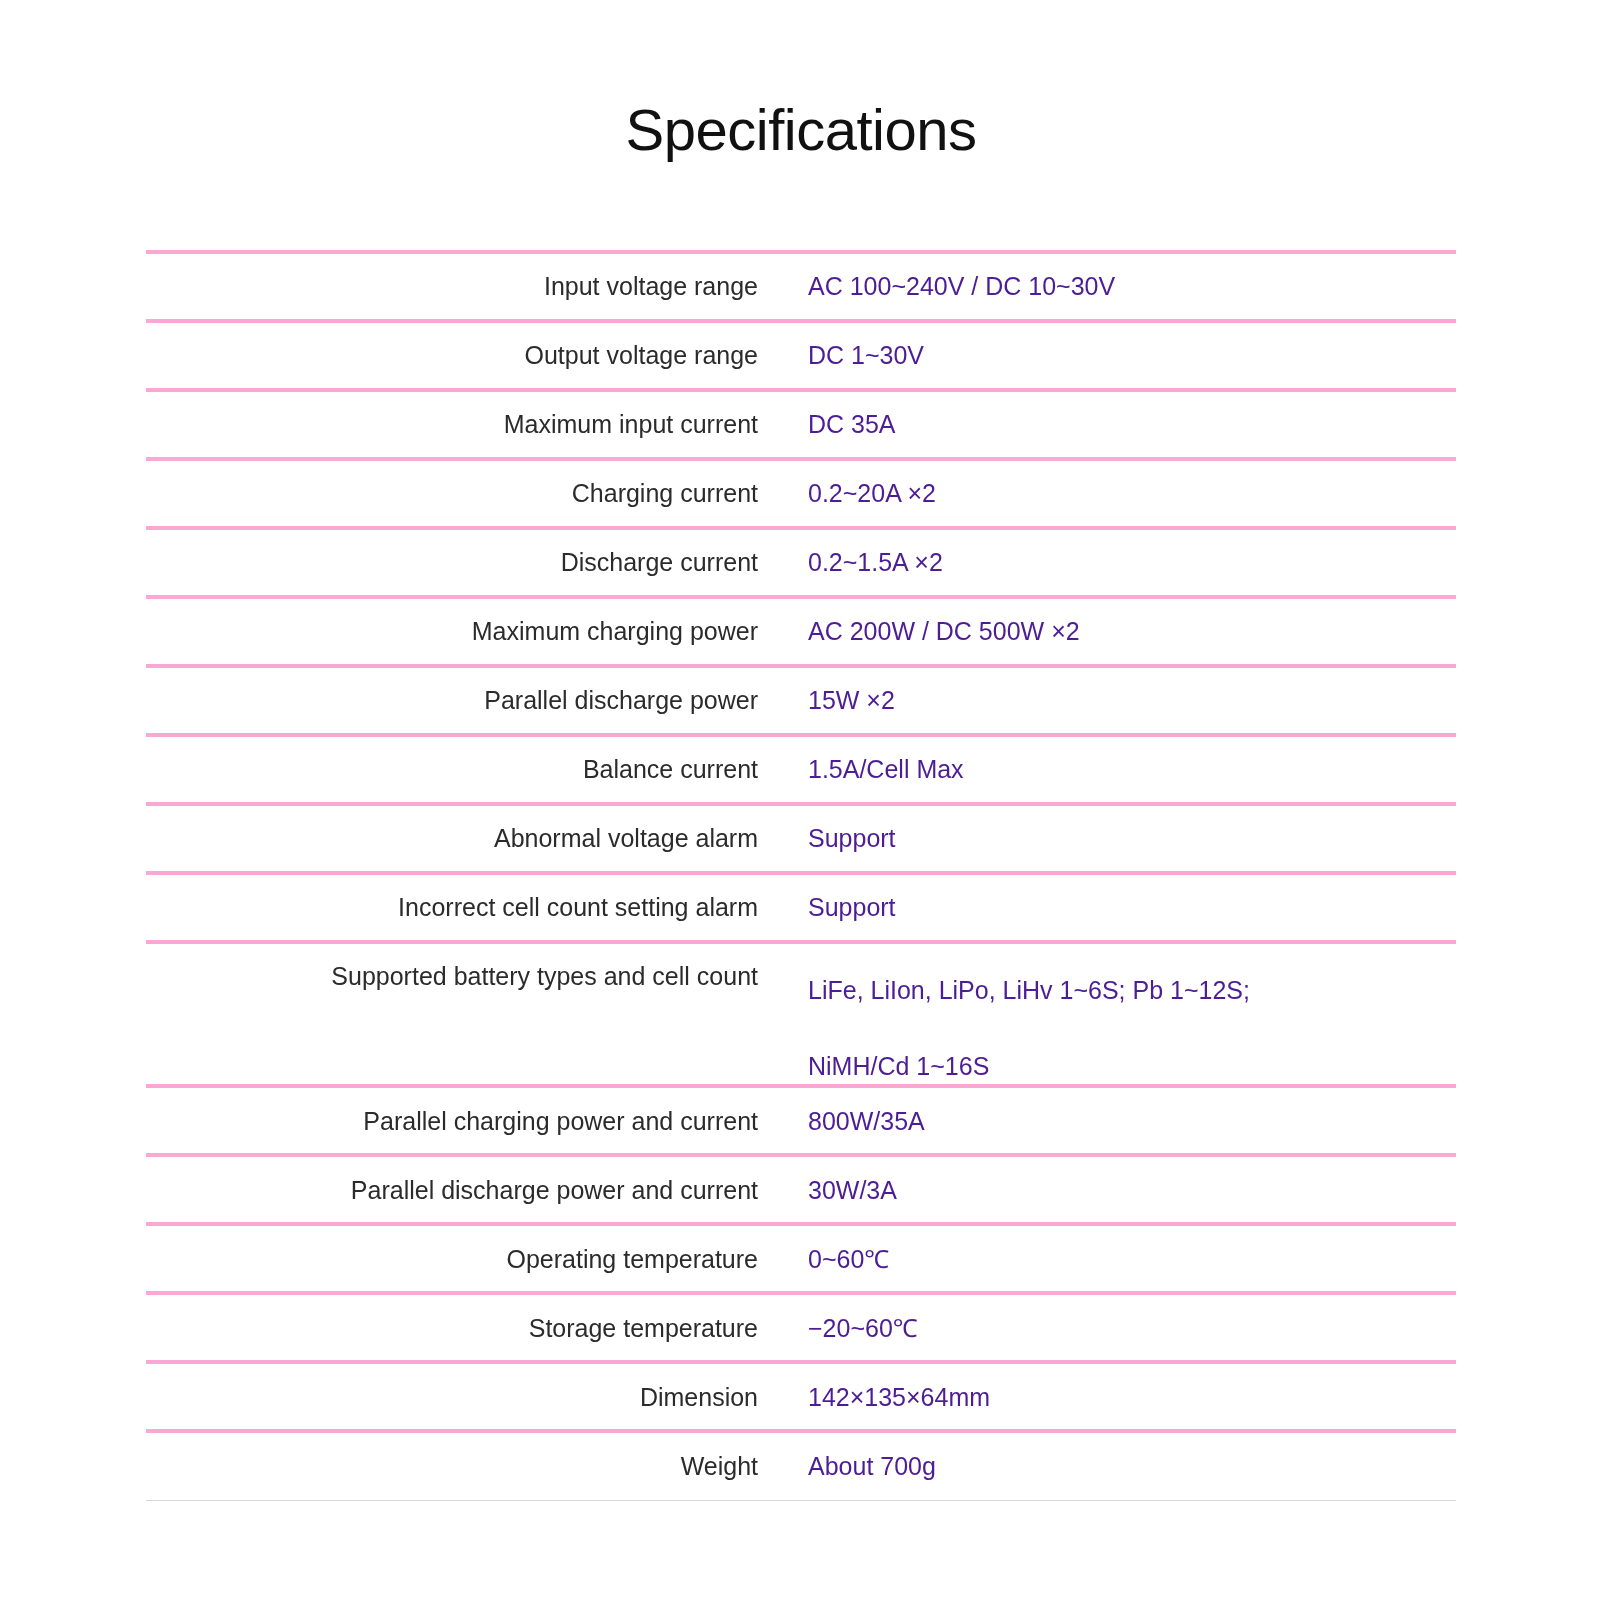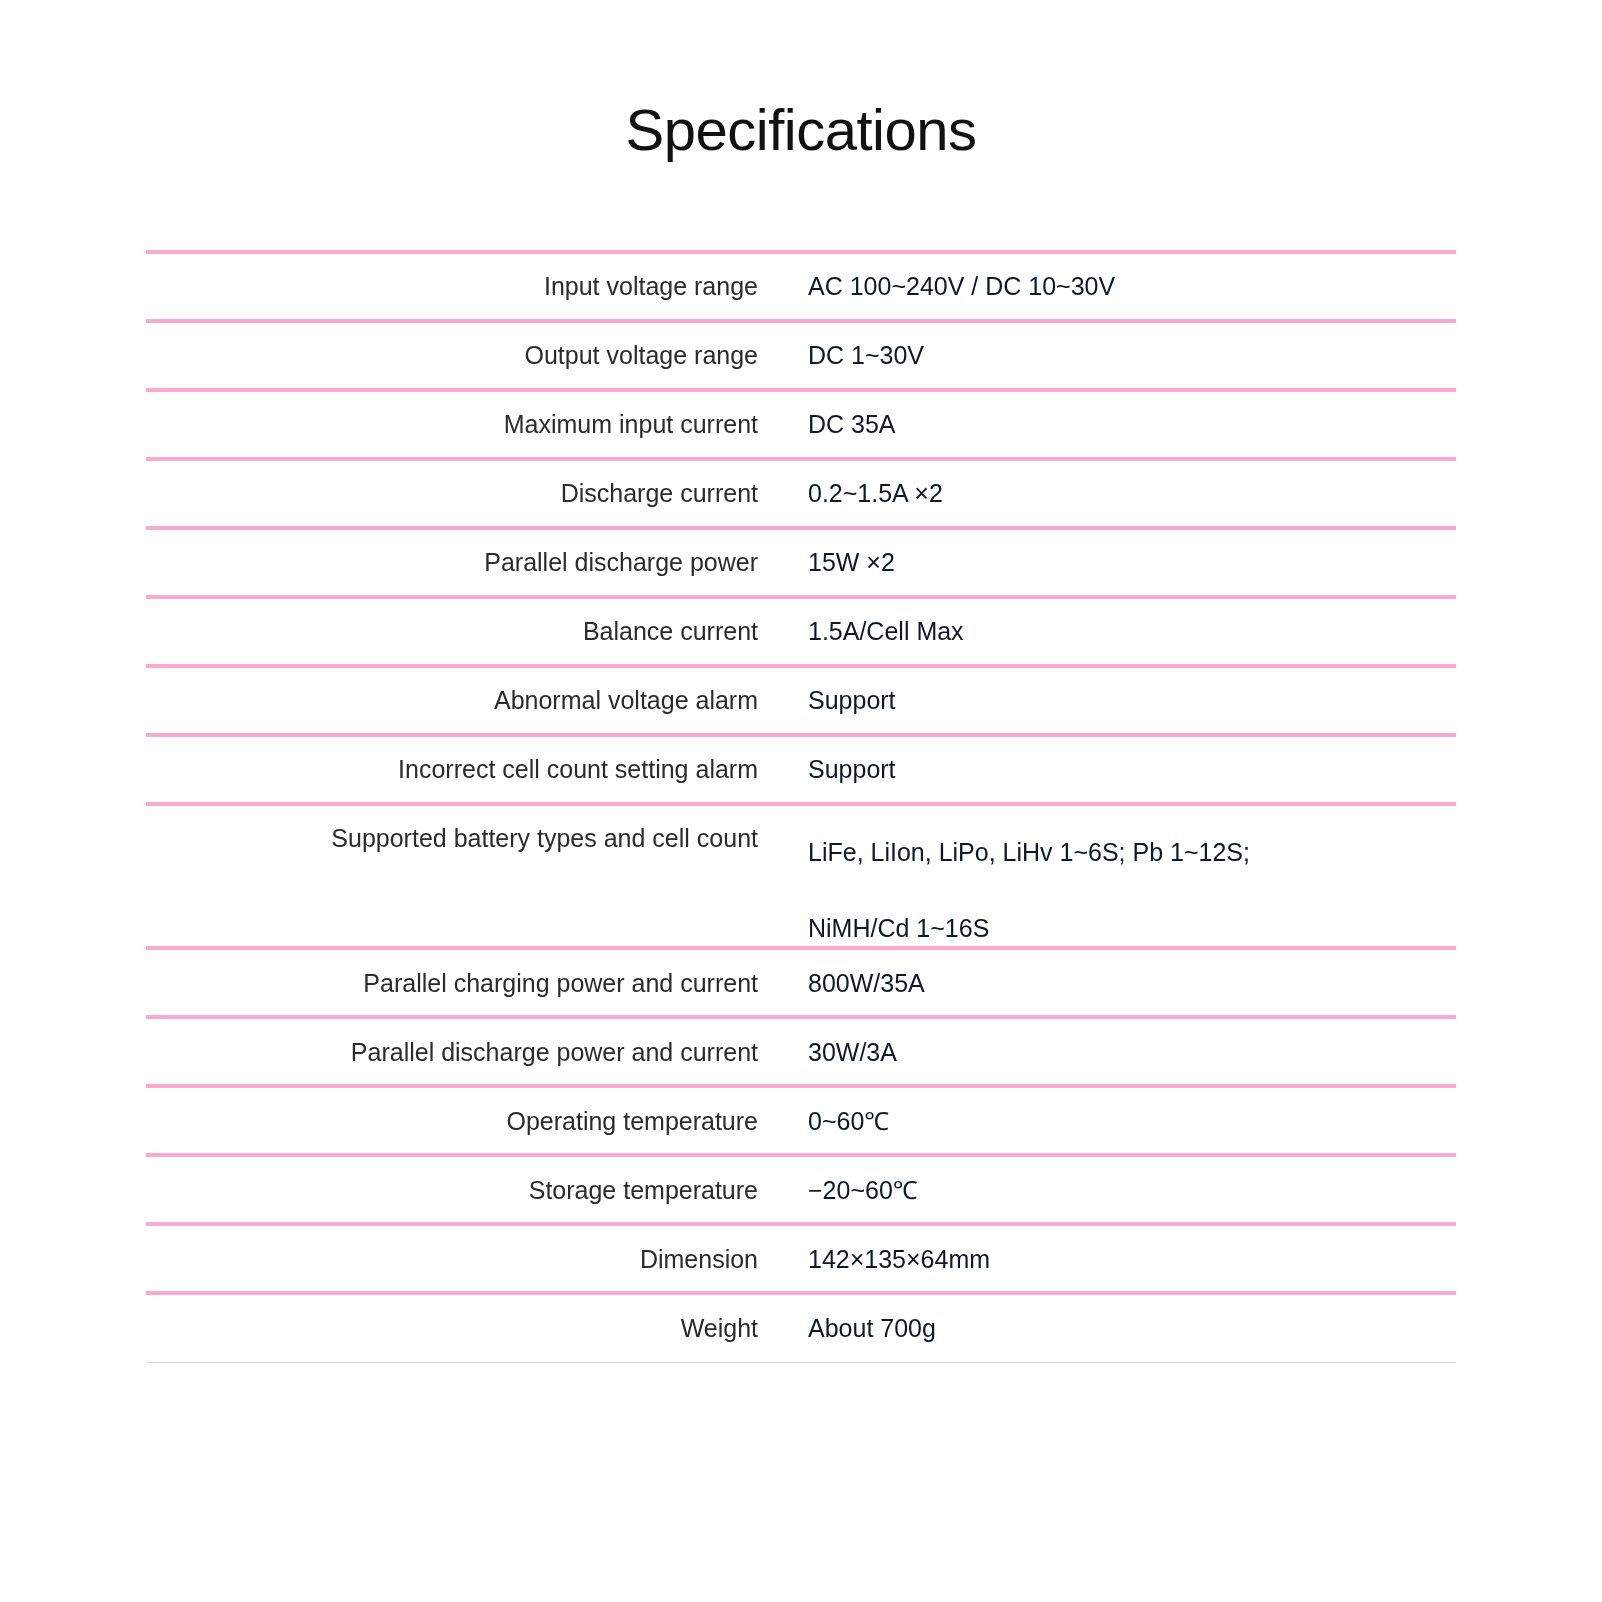--- a/index.html
+++ b/index.html
@@ -52,21 +52,21 @@
     text-align: right;
     padding-right: 48px;
     font-size: 25px;
     color: #2b2b2b;
     height: 69px;
     line-height: 1.45;
     box-sizing: border-box;
   }
   td.value {
     font-size: 25px;
-    color: #0f172a;
+    color: #4c1d95;
     height: 69px;
     line-height: 1.45;
     padding-left: 2px;
     box-sizing: border-box;
   }
   tr.tall td.label,
   tr.tall td.value {
     height: 138px;
     vertical-align: top;
     padding-top: 28px;
@@ -99,26 +99,34 @@
       <tr>
         <td class="label">Output voltage range</td>
         <td class="value">DC 1~30V</td>
       </tr>
 
       <tr>
         <td class="label">Maximum input current</td>
         <td class="value">DC 35A</td>
       </tr>
 
+      <tr>
+        <td class="label">Charging current</td>
+        <td class="value">0.2~20A ×2</td>
+      </tr>
 
       <tr>
         <td class="label">Discharge current</td>
         <td class="value">0.2~1.5A ×2</td>
       </tr>
 
+      <tr>
+        <td class="label">Maximum charging power</td>
+        <td class="value">AC 200W / DC 500W ×2</td>
+      </tr>
 
       <tr>
         <td class="label">Parallel discharge power</td>
         <td class="value">15W ×2</td>
       </tr>
 
       <tr>
         <td class="label">Balance current</td>
         <td class="value">1.5A/Cell Max</td>
       </tr>

